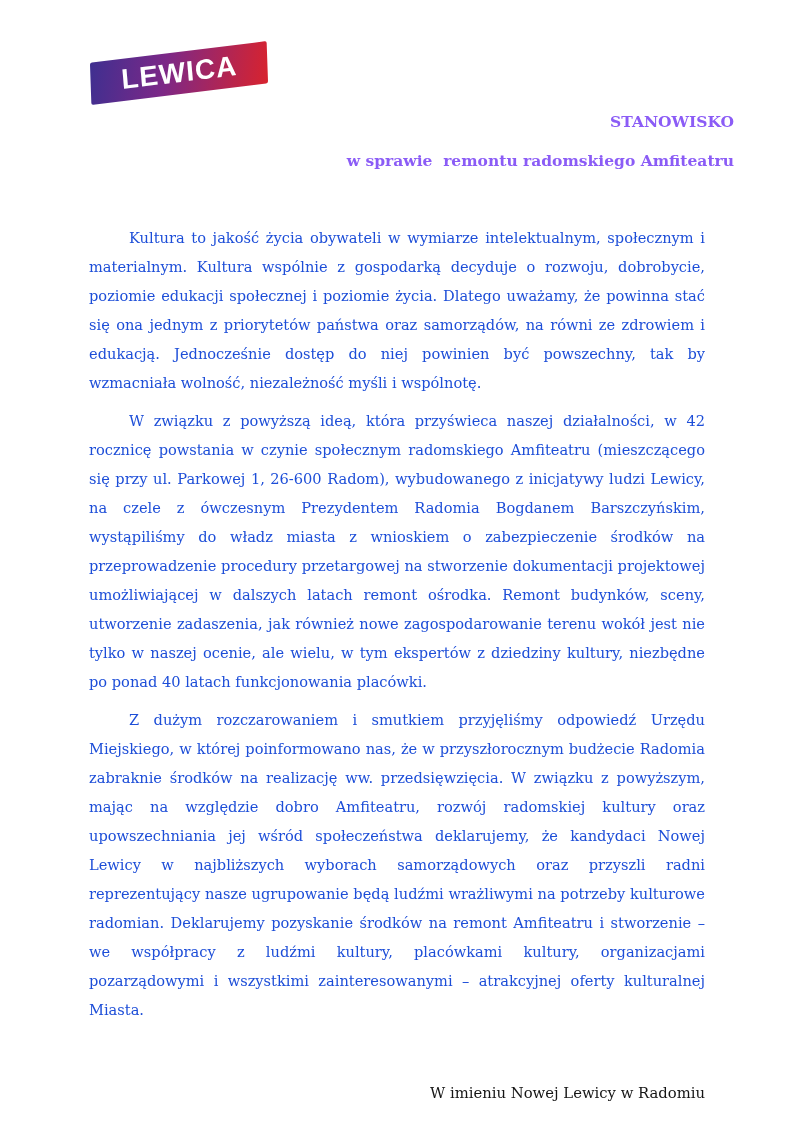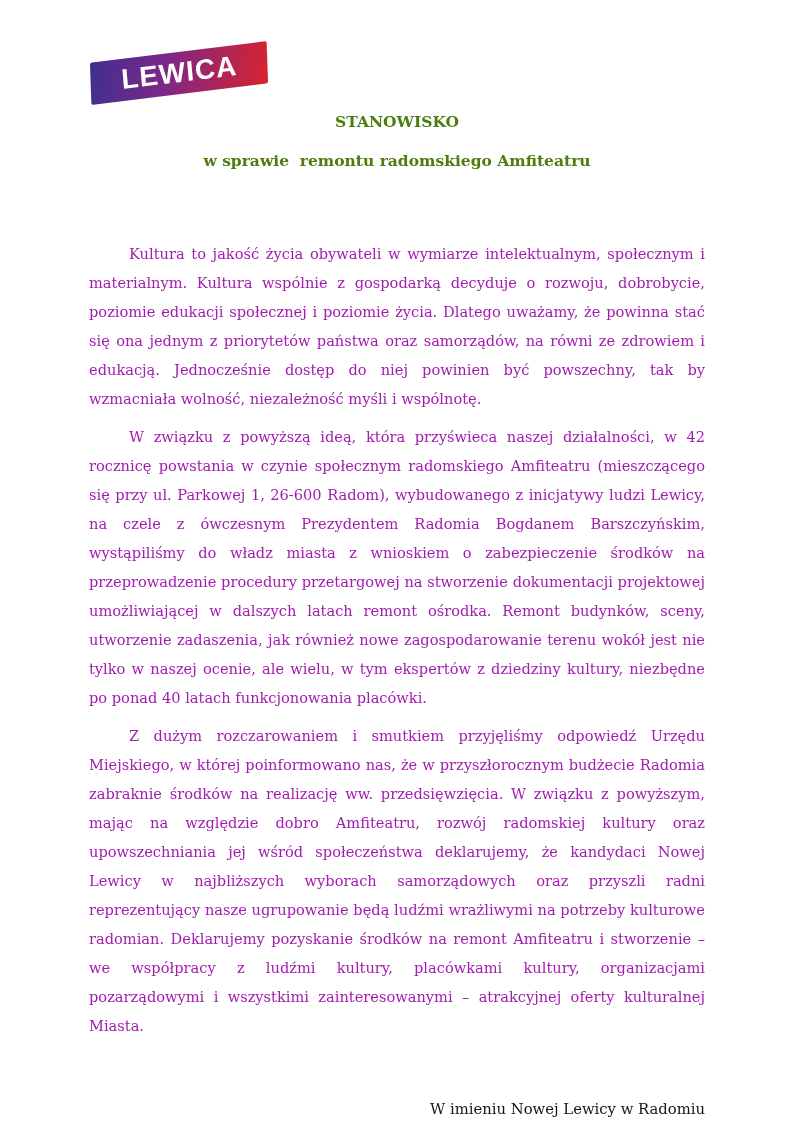--- a/index.html
+++ b/index.html
@@ -33,41 +33,41 @@
     font-size: 28px;
     letter-spacing: 1px;
     color: #ffffff;
     transform: skewX(3deg);
     line-height: 1;
     user-select: none;
   }
   
   .content { padding-top: 113px; }
   .heading-line {
-    text-align: center;
+    text-align: right;
     font-weight: bold;
     font-size: 15.5px;
     line-height: 17px;
     margin: 0 60px 22px 60px;
-    color: #4d7c0f;
+    color: #8b5cf6;
   }
-  .heading-line.l3 { white-space: pre-wrap; margin-bottom: 16px; }
+  .heading-line.l3 { white-space: pre-wrap; margin-bottom: 0; }
   
   .body-text {
     width: 616px;
     margin: 0 auto;
     padding-top: 54px;
   }
   .body-text p {
     margin: 0 0 9px 0;
     font-size: 14.6px;
     line-height: 29px;
     text-align: justify;
     text-indent: 40px;
-    color: #a21caf;
+    color: #1d4ed8;
   }
   
   .signature {
     width: 616px;
     margin: 54px auto 0 auto;
     text-align: right;
     font-size: 14.8px;
     line-height: 29px;
     color: #151515;
   }

